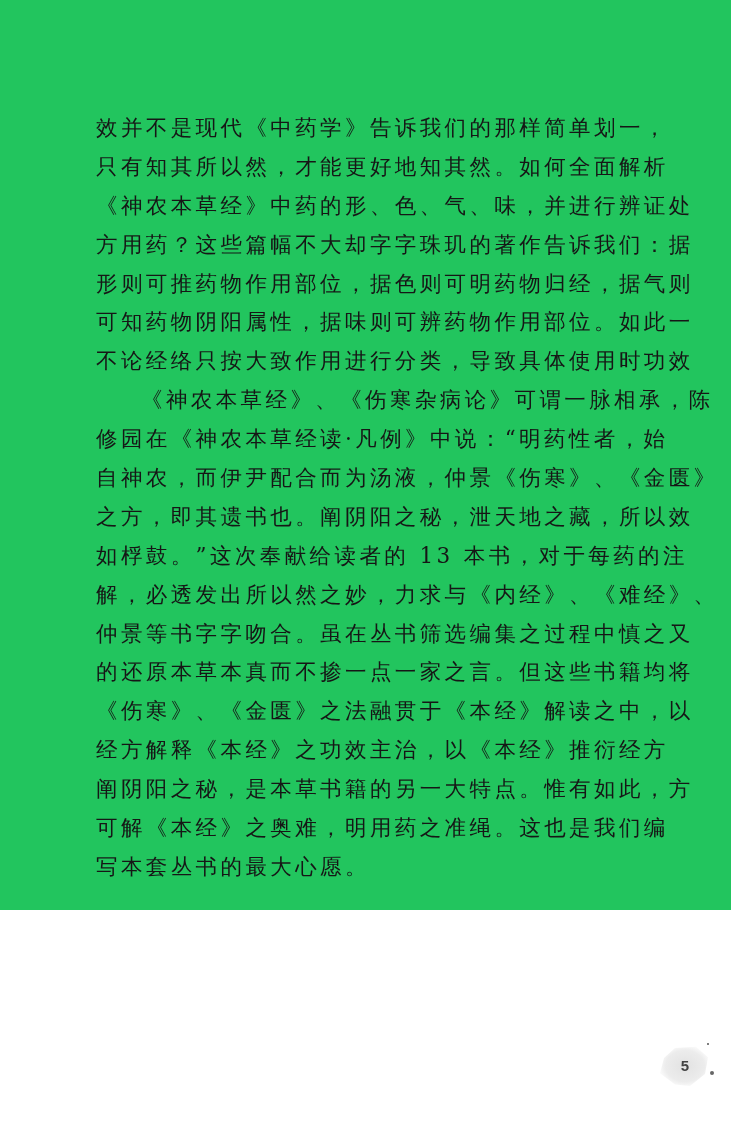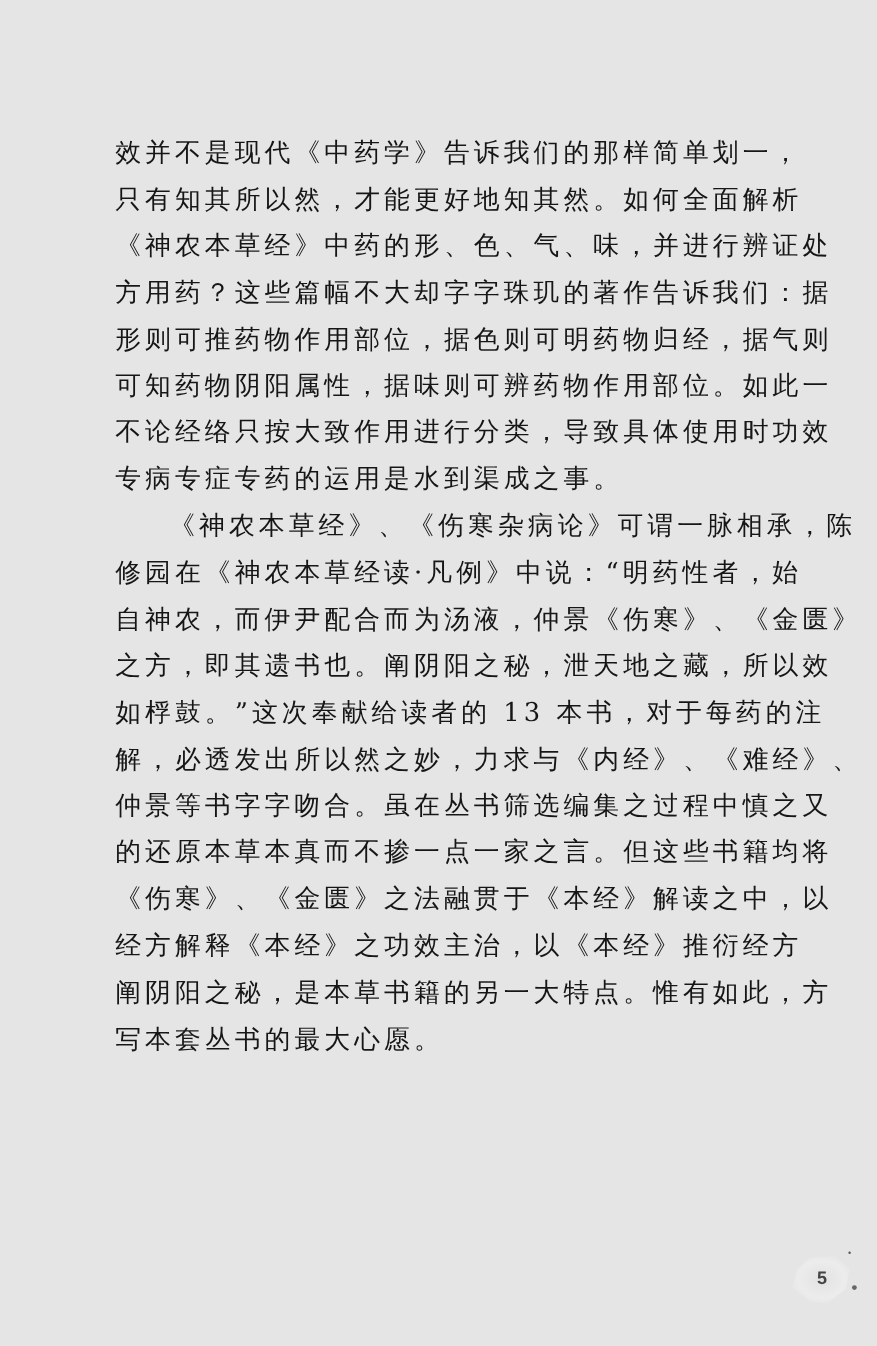--- a/index.html
+++ b/index.html
@@ -13,22 +13,22 @@
       position: relative;
       overflow: hidden;
       font-family: "DejaVu Serif", "Liberation Serif", serif;
       color: #1a1a1a;
     }
     .page {
       position: absolute;
       left: 0;
       top: 0;
       width: 731px;
-      height: 1122px;
-      background: #e5e5e5;
+      height: 910px;
+      background: #22c55e;
     }
     .text-block {
       position: absolute;
       left: 96px;
       top: 109px;
       width: 556px;
     }
     .line {
       display: block;
       height: 38.9px;
@@ -88,35 +88,35 @@
   <div class="text-block">
 
     <div>
       <span class="line">效并不是现代《中药学》告诉我们的那样简单划一，</span>
       <span class="line">只有知其所以然，才能更好地知其然。如何全面解析</span>
       <span class="line">《神农本草经》中药的形、色、气、味，并进行辨证处</span>
       <span class="line">方用药？这些篇幅不大却字字珠玑的著作告诉我们：据</span>
       <span class="line">形则可推药物作用部位，据色则可明药物归经，据气则</span>
       <span class="line">可知药物阴阳属性，据味则可辨药物作用部位。如此一</span>
       <span class="line">不论经络只按大致作用进行分类，导致具体使用时功效</span>
-      <span class="line last">专病专症专药的运用是水到渠成之事。</span>
     </div>
 
     <div>
       <span class="line indent">《神农本草经》、《伤寒杂病论》可谓一脉相承，陈</span>
       <span class="line">修园在《神农本草经读·凡例》中说：“明药性者，始</span>
       <span class="line">自神农，而伊尹配合而为汤液，仲景《伤寒》、《金匮》</span>
       <span class="line">之方，即其遗书也。阐阴阳之秘，泄天地之藏，所以效</span>
       <span class="line">如桴鼓。”这次奉献给读者的 13 本书，对于每药的注</span>
       <span class="line">解，必透发出所以然之妙，力求与《内经》、《难经》、</span>
       <span class="line">仲景等书字字吻合。虽在丛书筛选编集之过程中慎之又</span>
       <span class="line">的还原本草本真而不掺一点一家之言。但这些书籍均将</span>
       <span class="line">《伤寒》、《金匮》之法融贯于《本经》解读之中，以</span>
       <span class="line">经方解释《本经》之功效主治，以《本经》推衍经方</span>
       <span class="line">阐阴阳之秘，是本草书籍的另一大特点。惟有如此，方</span>
+      <span class="line">可解《本经》之奥难，明用药之准绳。这也是我们编</span>
       <span class="line last">写本套丛书的最大心愿。</span>
     </div>
   </div>
 
   <div class="page-number-badge">
     <div class="blob"></div>
     <div class="num">5</div>
   </div>
   <div class="speck" style="left:707px; top:1043px; width:2px; height:2px;"></div>
   <div class="speck" style="left:710px; top:1071px; width:4px; height:4px; background:#666;"></div>

